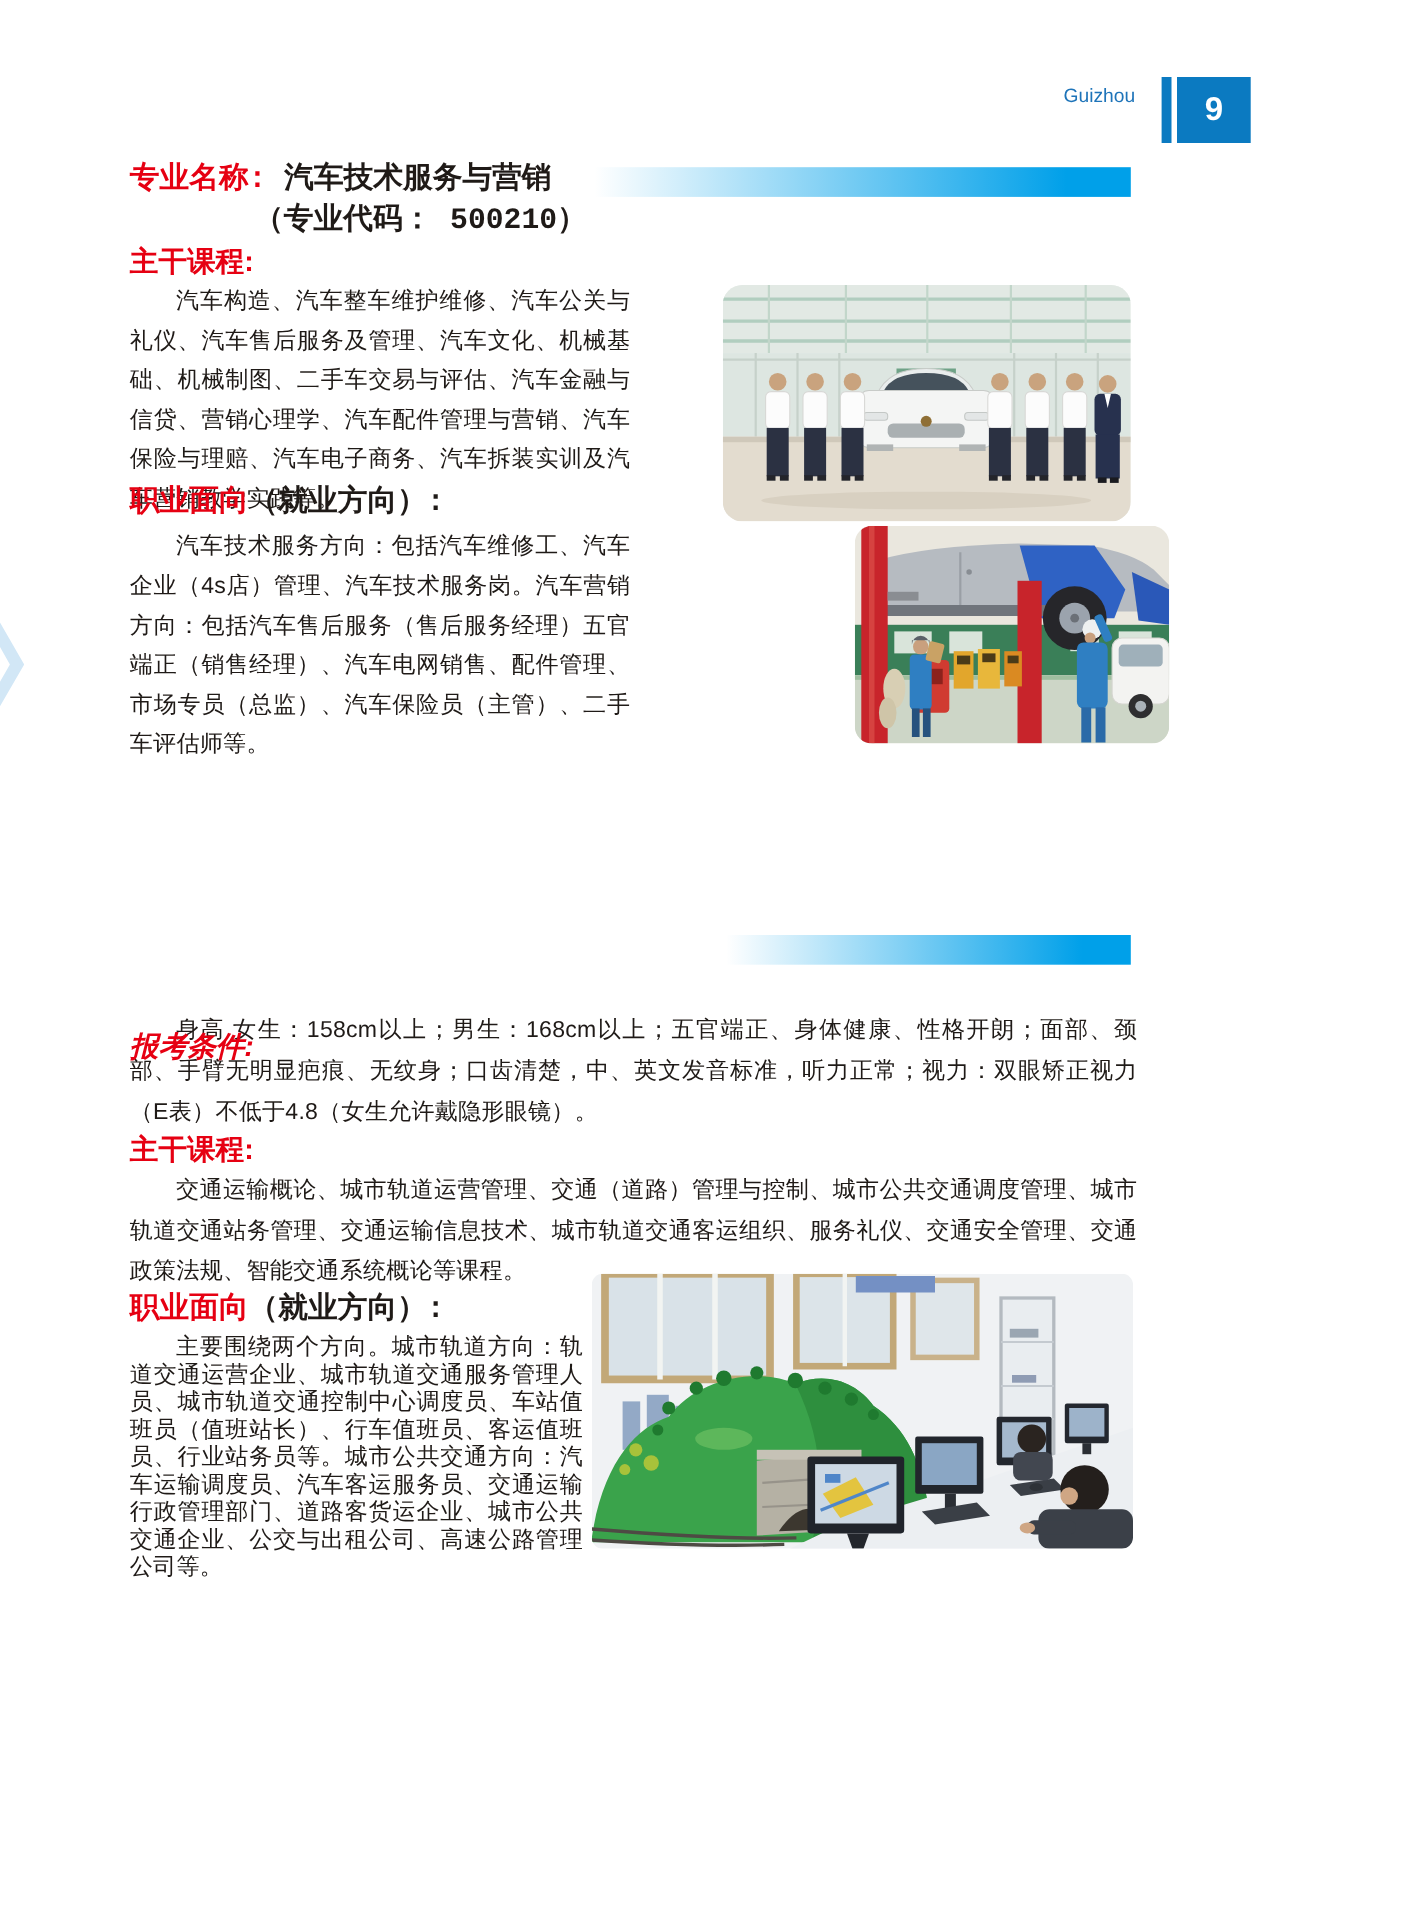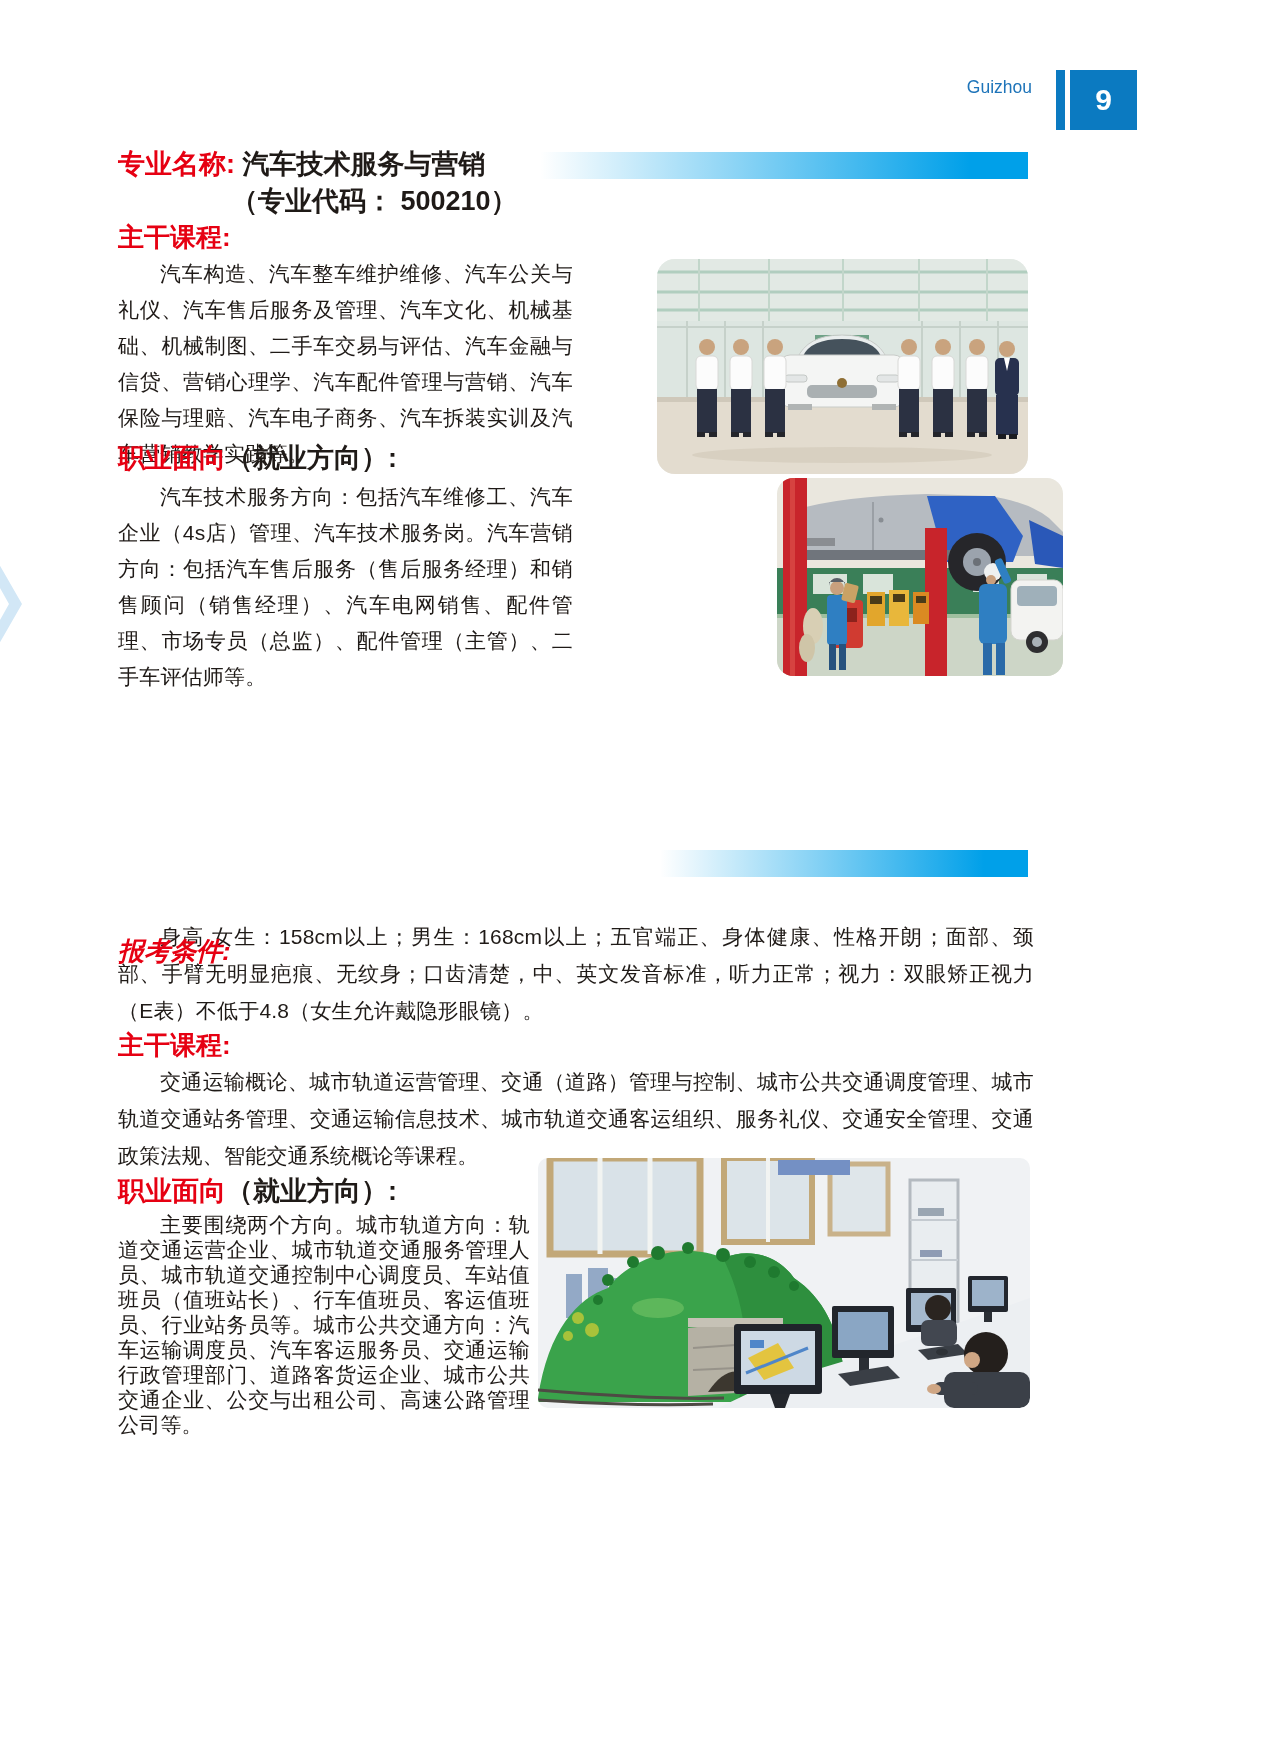--- a/index.html
+++ b/index.html
@@ -14,21 +14,21 @@
     color:#ffffff;font-size:30px;font-weight:700;text-align:center;line-height:60px;}
 
   
   .grad-bar{position:absolute;height:27px;
     background:linear-gradient(90deg,rgba(0,160,233,0) 0%,rgba(0,160,233,.45) 40%,#00a0e9 88%,#00a0e9 100%);}
   .bar1{left:540px;top:152px;width:488px;}
   .bar2{left:660px;top:850px;width:368px;}
 
   .h-red{color:#e60012;font-weight:700;}
   .h-blk{color:#1f1a17;font-weight:700;}
-  .title-row{position:absolute;left:118px;font-size:27px;line-height:31px;white-space:nowrap;z-index:2;}
+  .title-row{position:absolute;left:118px;font-size:27px;line-height:31px;white-space:nowrap;z-index:2;font-family:Liberation Mono, monospace;}
   .sub-head{position:absolute;left:118px;font-size:26px;line-height:30px;white-space:nowrap;z-index:2;}
 
   .para{position:absolute;left:118px;font-size:21px;line-height:36px;text-align:justify;
     text-indent:2em;color:#1f1a17;letter-spacing:0.2px;}
   .para-narrow{width:455px;}
   .para-wide{width:916px;line-height:37px;}
   .para-col{width:412px;line-height:25px;}
 
   
   .photo{position:absolute;overflow:hidden;}
@@ -59,21 +59,21 @@
   <div class="title-row" style="top:186px;left:231px;">
     <span class="h-blk">（专业代码： 500210）</span>
   </div>
 
   <div class="sub-head h-red" style="top:222px;">主干课程:</div>
   <div class="para para-narrow" style="top:256px;">汽车构造、汽车整车维护维修、汽车公关与礼仪、汽车售后服务及管理、汽车文化、机械基础、机械制图、二手车交易与评估、汽车金融与信贷、营销心理学、汽车配件管理与营销、汽车保险与理赔、汽车电子商务、汽车拆装实训及汽车营销教学实践等。</div>
 
   <div class="title-row" style="top:443px;">
     <span class="h-red">职业面向</span><span class="h-blk">（就业方向）:</span>
   </div>
-  <div class="para para-narrow" style="top:479px;">汽车技术服务方向：包括汽车维修工、汽车企业（4s店）管理、汽车技术服务岗。汽车营销方向：包括汽车售后服务（售后服务经理）和销售顾问（销售经理）、汽车电网销售、配件管理、市场专员（总监）、配件管理（主管）、二手车评估师等。</div>
+  <div class="para para-narrow" style="top:479px;">汽车技术服务方向：包括汽车维修工、汽车企业（4s店）管理、汽车技术服务岗。汽车营销方向：包括汽车售后服务（售后服务经理）五官端正（销售经理）、汽车电网销售、配件管理、市场专员（总监）、汽车保险员（主管）、二手车评估师等。</div>
 
   <div class="photo photo1">
     <svg viewBox="0 0 371 215">
       <rect width="371" height="215" fill="#eef1ee"></rect>
       <rect width="371" height="62" fill="#e2e9e4"></rect>
       <g stroke="#a9c9b9" stroke-width="3" opacity=".85">
         <line x1="0" y1="13" x2="371" y2="13"></line>
           <line x1="0" y1="33" x2="371" y2="33"></line>
           <line x1="0" y1="51" x2="371" y2="51"></line>
       </g>

